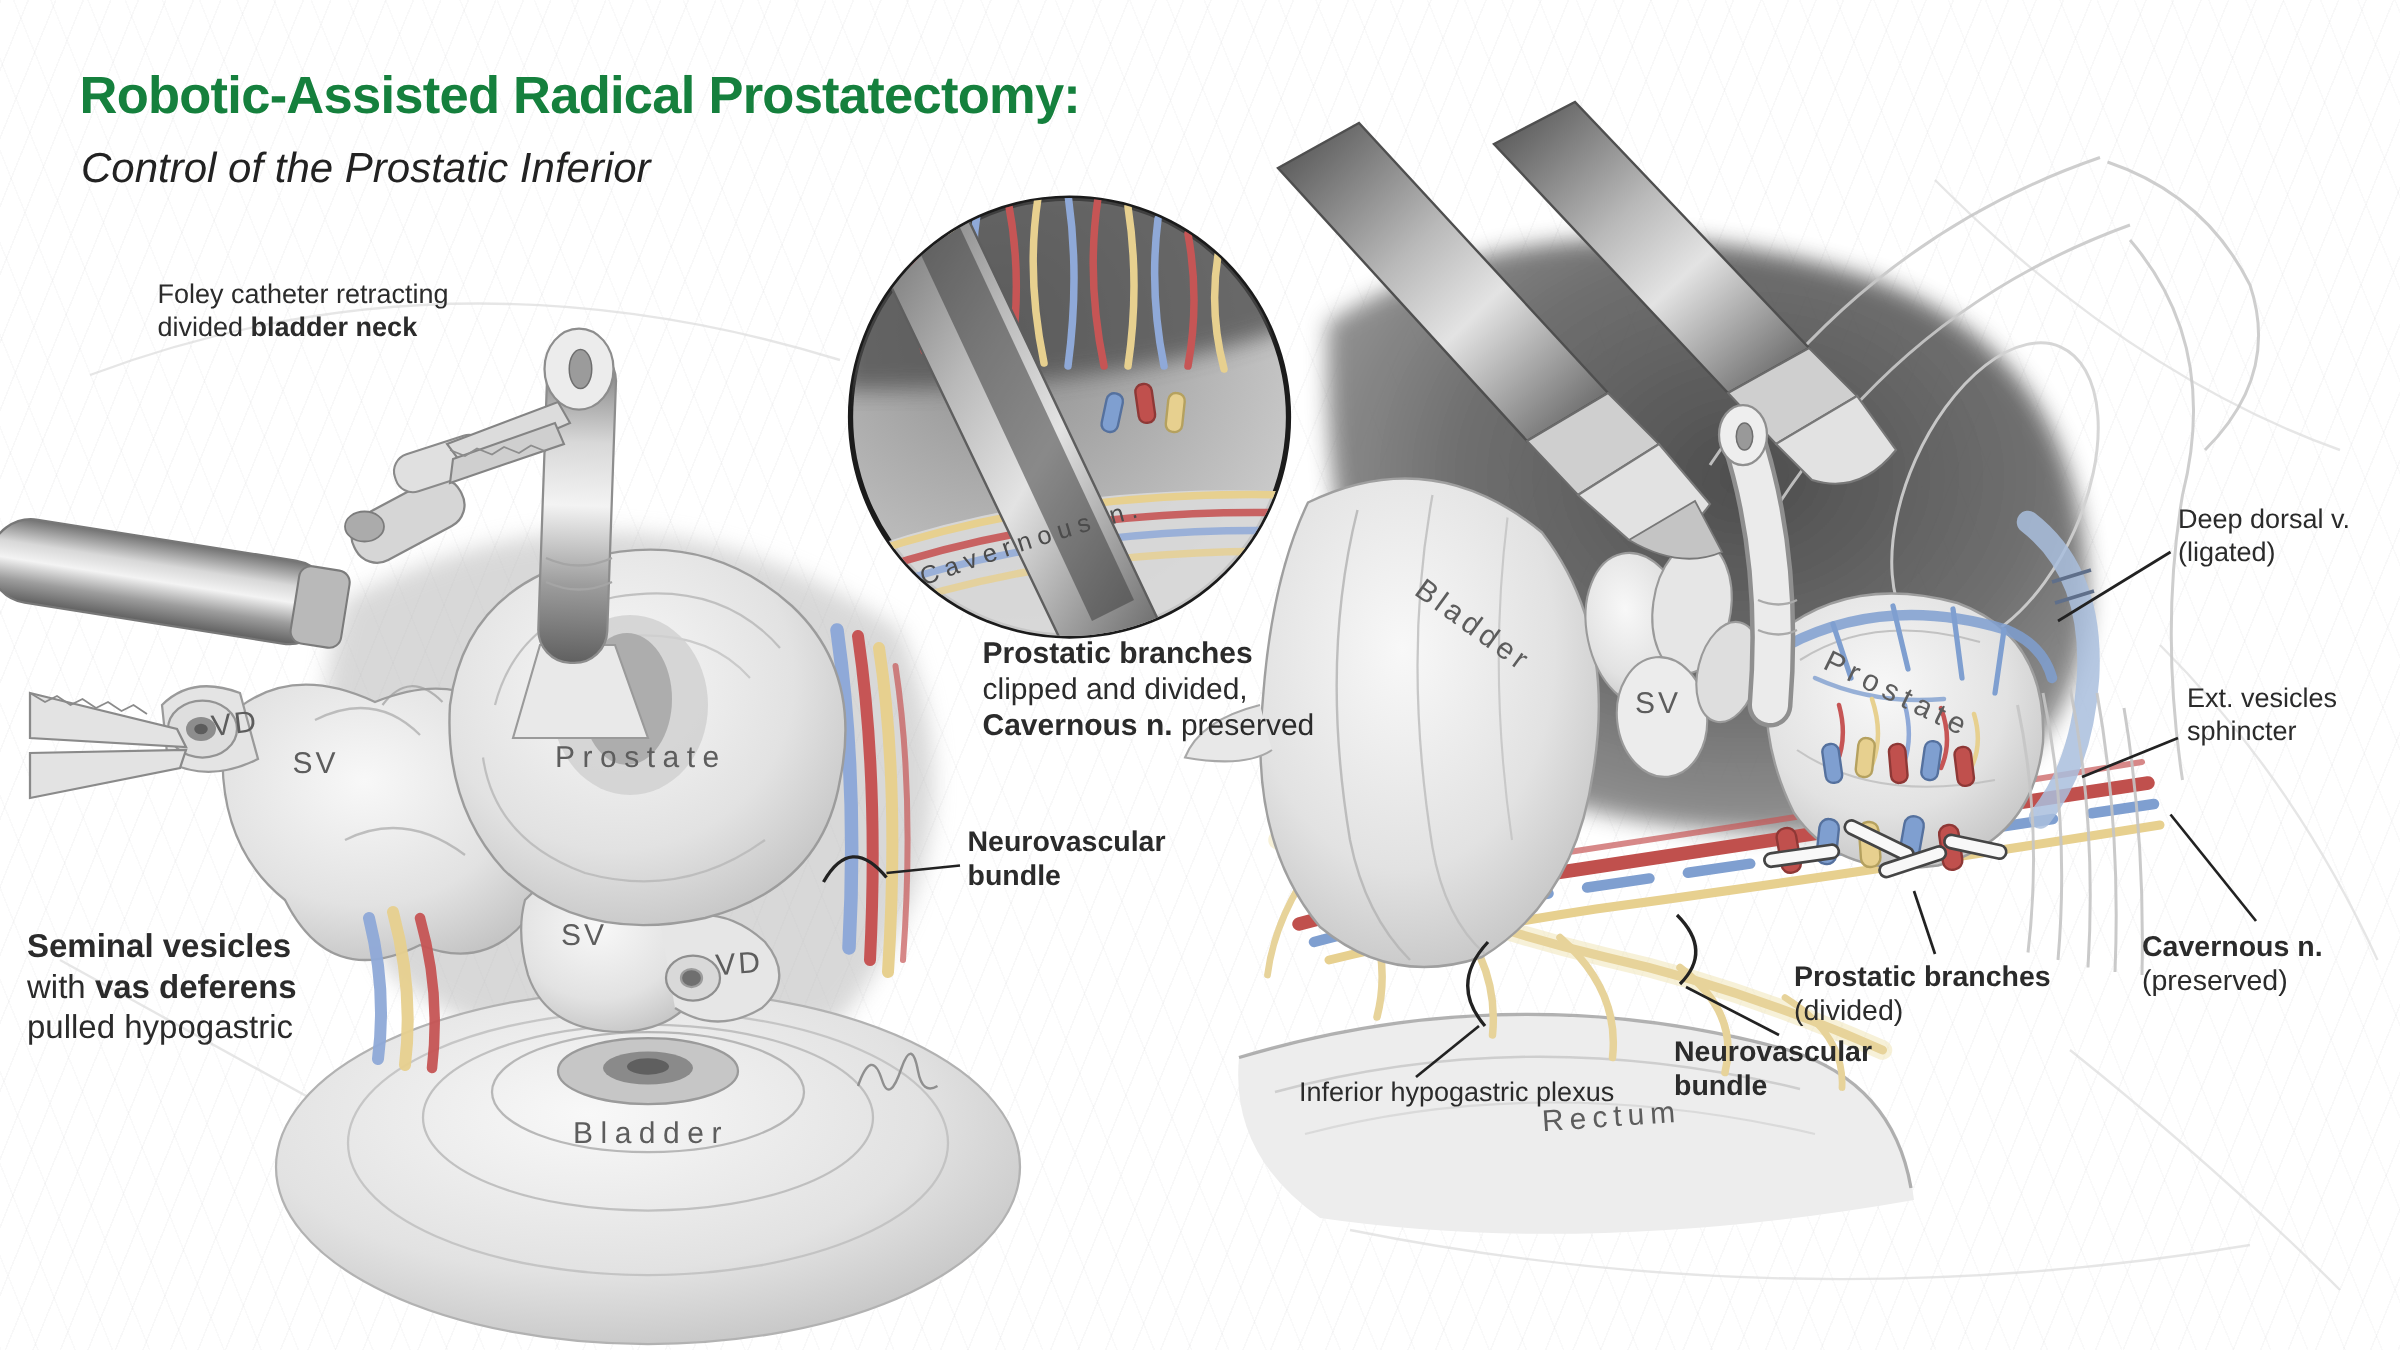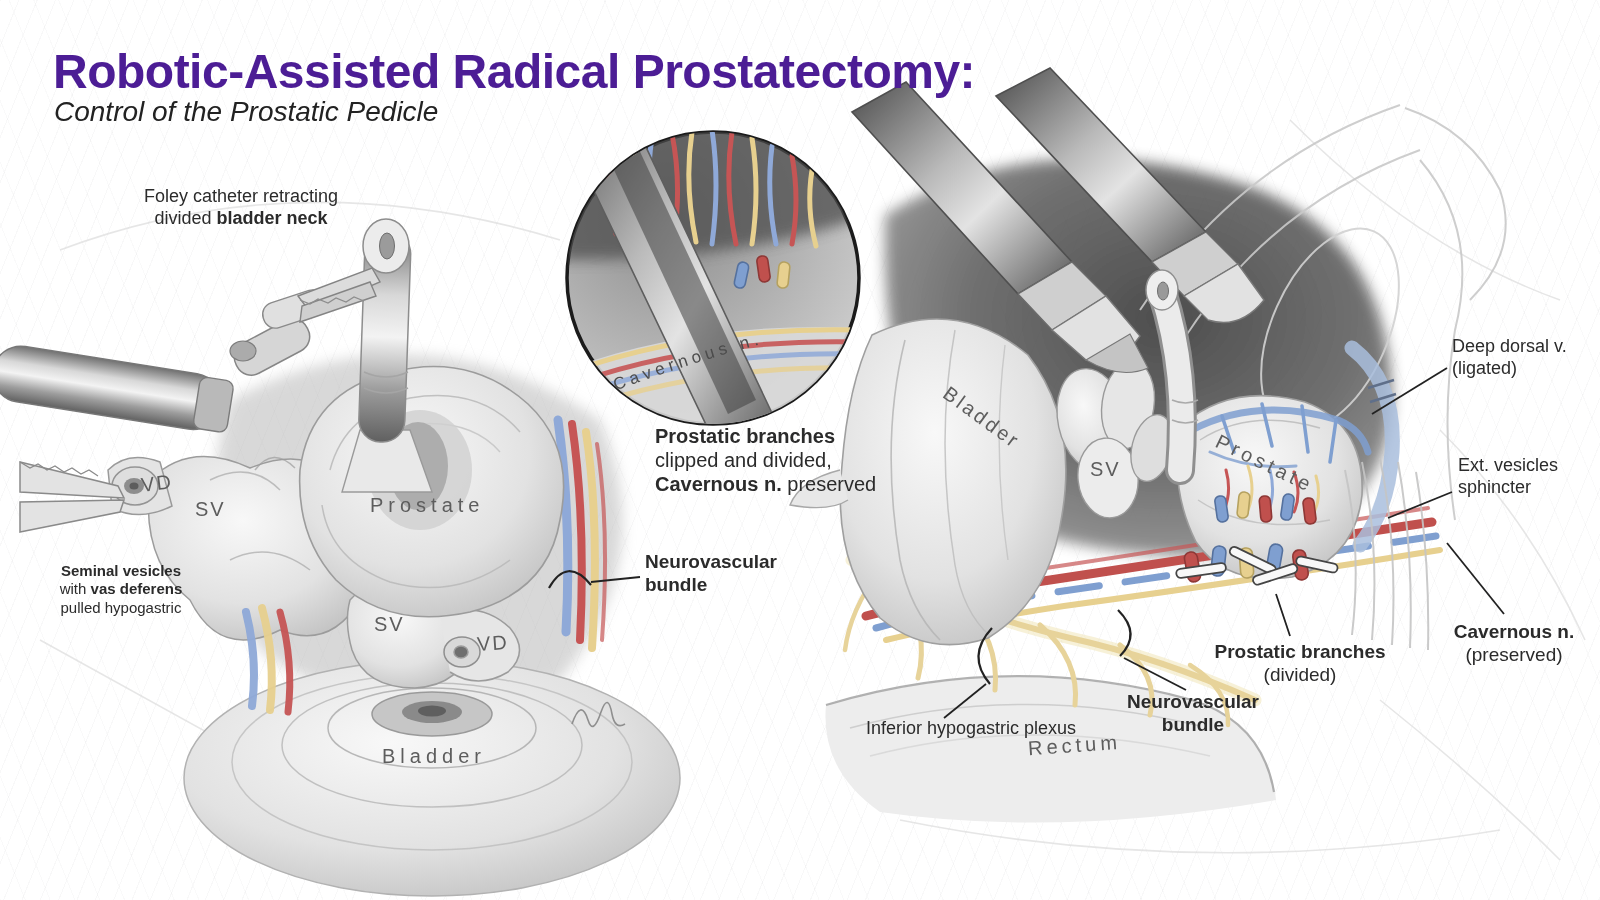--- a/index.html
+++ b/index.html
@@ -13,28 +13,28 @@
   .hatch{
     position:absolute;inset:0;
     background:
       repeating-linear-gradient(112deg, rgba(60,60,70,0.035) 0 1px, transparent 1px 17px),
       repeating-linear-gradient(68deg, rgba(60,60,70,0.028) 0 1px, transparent 1px 23px);
     pointer-events:none;
   }
   svg{position:absolute;left:0;top:0;}
   .lbl{position:absolute;font-size:18px;line-height:1.22;white-space:nowrap;}
   .lbl b{font-weight:700;}
-  .ctr{text-align:center;}
+  .ctr{}
   .organ{
     position:absolute;color:#5d5d5d;font-size:20px;letter-spacing:3px;
     white-space:nowrap;font-weight:400;
   }
   .title{
     position:absolute;left:53px;top:44px;
-    font-size:48px;font-weight:700;color:#4c1d95;letter-spacing:-0.5px;
+    font-size:35px;font-weight:700;color:#15803d;letter-spacing:-0.5px;
   }
   .subtitle{
     position:absolute;left:54px;top:96px;
     font-size:28px;font-style:italic;font-weight:500;color:#222;
   }
 </style>
 </head>
 <body>
 
 <div class="hatch"></div>
@@ -371,29 +371,29 @@
       <line x1="1124" y1="658" x2="1186" y2="690"></line>
       <line x1="1447" y1="368" x2="1372" y2="414"></line>
       <line x1="1452" y1="492" x2="1388" y2="518"></line>
       <line x1="1447" y1="543" x2="1504" y2="614"></line>
       <line x1="1276" y1="594" x2="1290" y2="636"></line>
     </g>
   </g>
 </svg>
 
 <div class="title">Robotic-Assisted Radical Prostatectomy:</div>
-<div class="subtitle">Control of the Prostatic Pedicle</div>
+<div class="subtitle">Control of the Prostatic Inferior</div>
 
 <div class="lbl ctr" style="left:105px;top:186px;width:272px;">
   <span>Foley catheter retracting</span><br>
   <span>divided</span>
   <b>bladder neck</b>
 </div>
 
-<div class="lbl ctr" style="left:18px;top:562px;width:206px;font-size:15px;">
+<div class="lbl ctr" style="left:18px;top:618px;width:206px;font-size:22px;">
   <b>Seminal vesicles</b><br>
   <span>with</span>
   <b>vas deferens</b><br>
   <span>pulled hypogastric</span>
 </div>
 
 <div class="lbl" style="left:645px;top:550px;font-size:19px;font-weight:700;">
   <span>Neurovascular</span><br>
   <span>bundle</span>
 </div>

